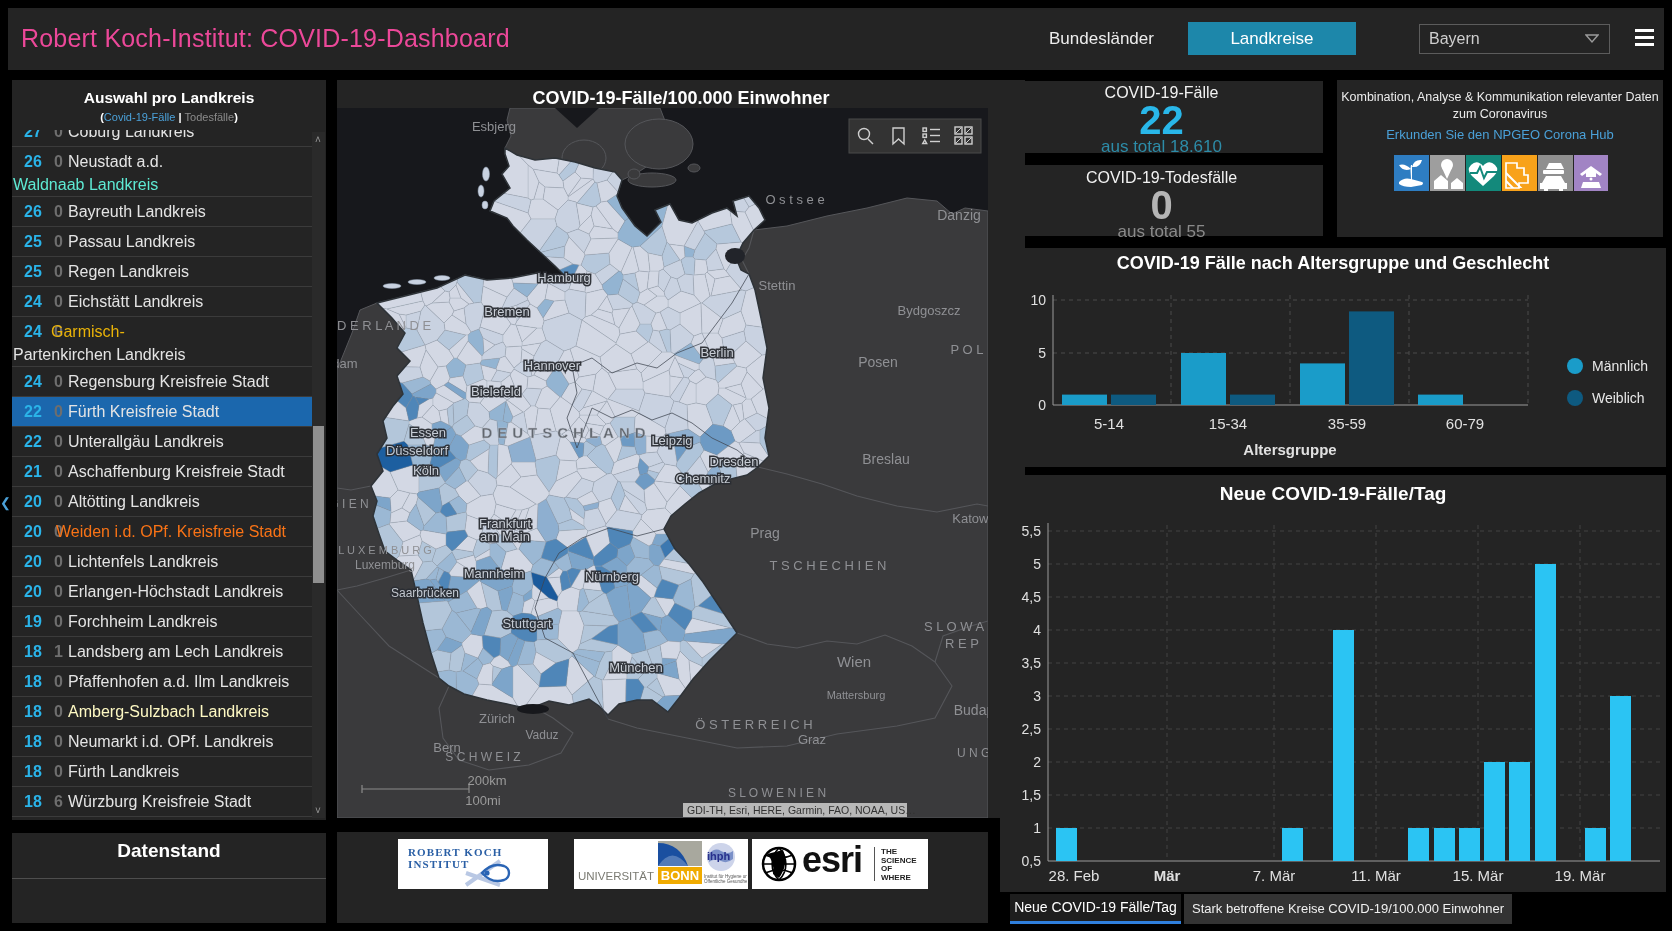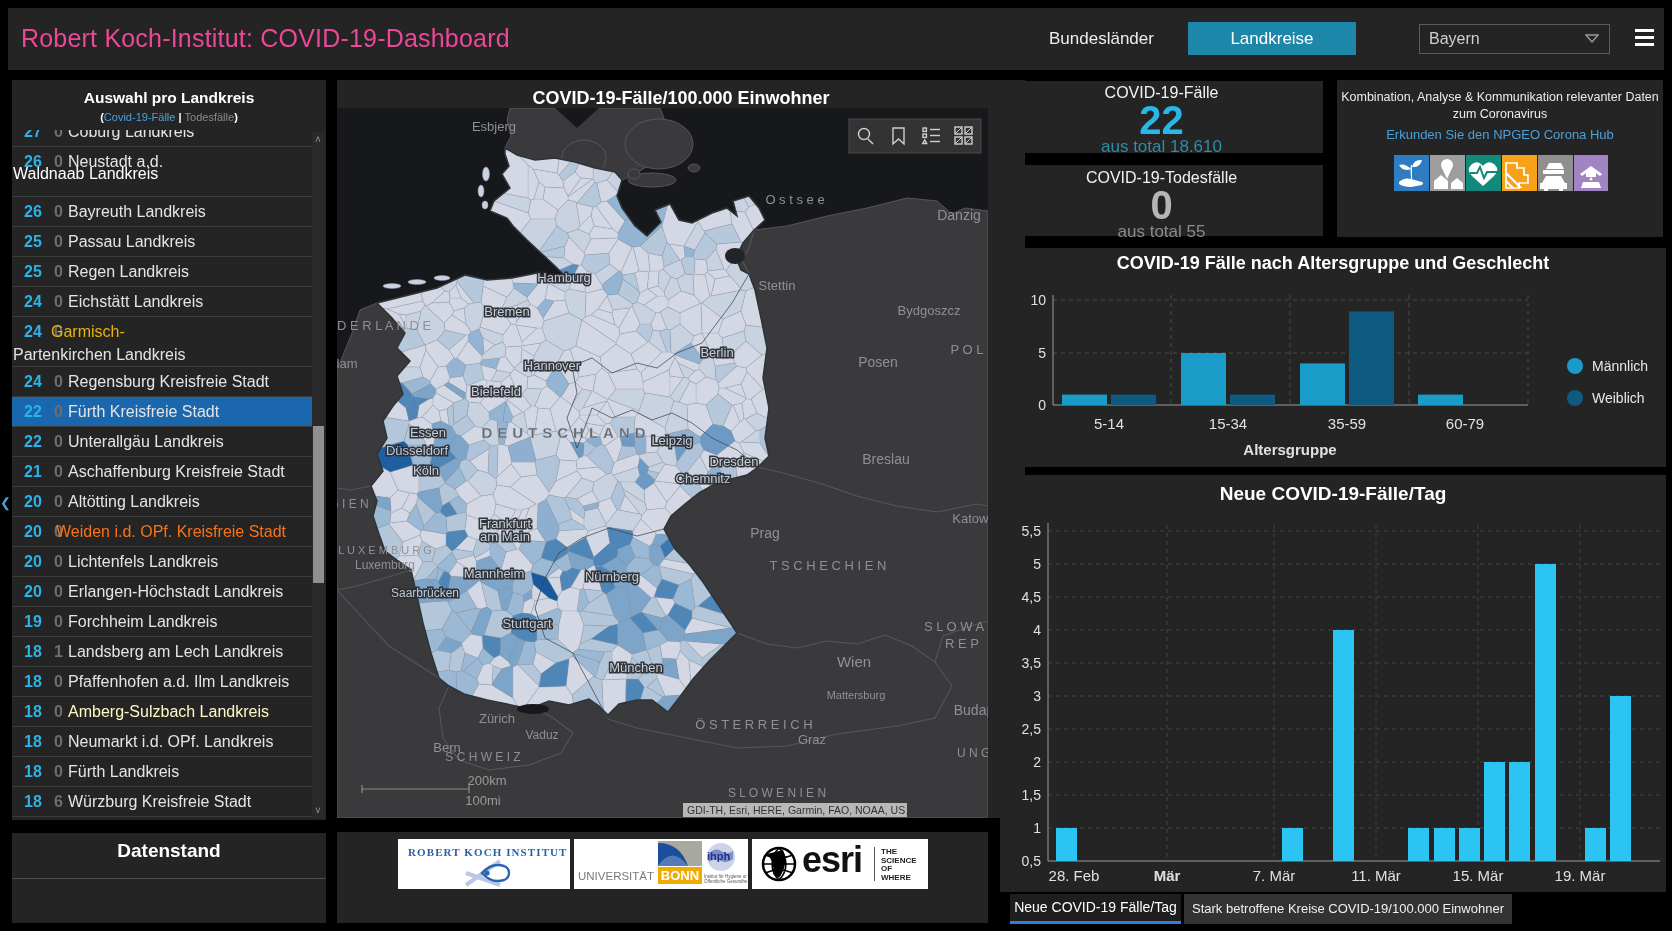--- a/index.html
+++ b/index.html
@@ -30,21 +30,21 @@
     <div style="position:relative;top:-13px">
 <div style="position:relative;height:30px;border-bottom:1px solid #3b3b3b;font-size:16px;line-height:29px">
           <span style="position:absolute;left:12px;color:#2ab3e8;font-weight:bold">27</span>
           <span style="position:absolute;left:42px;color:#6e6e6e;font-weight:bold">0</span>
           <span style="position:absolute;left:56px;color:#e4e4e4;white-space:nowrap">Coburg Landkreis</span>
         </div>
 <div style="position:relative;height:50px;border-bottom:1px solid #3b3b3b;font-size:16px;line-height:22px">
           <span style="position:absolute;left:12px;top:4px;color:#2ab3e8;font-weight:bold">26</span>
           <span style="position:absolute;left:42px;top:4px;color:#6e6e6e;font-weight:bold">0</span>
           <span style="position:absolute;left:56px;top:4px;color:#e4e4e4;white-space:nowrap">Neustadt a.d.</span>
-          <span style="position:absolute;left:1px;top:16px;color:#ffffff;white-space:nowrap">Waldnaab Landkreis</span>
+          <span style="position:absolute;left:1px;top:27px;color:#5eead4;white-space:nowrap">Waldnaab Landkreis</span>
         </div>
 <div style="position:relative;height:30px;border-bottom:1px solid #3b3b3b;font-size:16px;line-height:29px">
           <span style="position:absolute;left:12px;color:#2ab3e8;font-weight:bold">26</span>
           <span style="position:absolute;left:42px;color:#6e6e6e;font-weight:bold">0</span>
           <span style="position:absolute;left:56px;color:#e4e4e4;white-space:nowrap">Bayreuth Landkreis</span>
         </div>
 <div style="position:relative;height:30px;border-bottom:1px solid #3b3b3b;font-size:16px;line-height:29px">
           <span style="position:absolute;left:12px;color:#2ab3e8;font-weight:bold">25</span>
           <span style="position:absolute;left:42px;color:#6e6e6e;font-weight:bold">0</span>
           <span style="position:absolute;left:56px;color:#e4e4e4;white-space:nowrap">Passau Landkreis</span>
@@ -783,21 +783,21 @@
           <rect x="618" y="29" width="7" height="7"></rect>
           <rect x="628" y="29" width="7" height="7"></rect>
           <path d="M619,25 l5,-5 M629,25 l5,-5 M619,35 l5,-5 M629,35 l5,-5" stroke-width="1"></path>
         </g>
       </svg>
   </div>
 </div>
 
 <div class="p" style="left:337px;top:832px;width:651px;height:91px">
 
-<div style="position:absolute;left:61px;top:7px;width:172px;height:50px;background:#fff">
+<div style="position:absolute;left:61px;top:7px;width:150px;height:50px;background:#fff">
  <div style="position:absolute;left:10px;top:7px;font-size:11px;font-weight:bold;color:#2a5fa5;letter-spacing:1.1px;font-family:'Liberation Serif',serif">ROBERT KOCH INSTITUT</div>
  <svg style="position:absolute;left:40px;top:20px" width="100" height="28" viewBox="0 0 100 28">
   <path d="M28 14 L62 26 M62 2 L28 26" stroke="#b9c8e4" stroke-width="4" fill="none"></path>
   <path d="M44 14 q10 -11 22 -7 q5 2 5 7 q0 5 -5 7 q-12 4 -22 -7 Z" fill="none" stroke="#2a64b4" stroke-width="2.4"></path>
   <circle cx="49" cy="14" r="2.6" fill="#2a64b4"></circle>
  </svg>
 </div>
 <div style="position:absolute;left:237px;top:7px;width:174px;height:50px;background:#fff">
  <div style="position:absolute;left:4px;top:31px;font-size:11.5px;color:#7a7a72">UNIVERSITÄT</div>
  <div style="position:absolute;left:84px;top:28px;width:44px;height:17px;background:#f0ab00;color:#fff;font-size:13px;font-weight:bold;text-align:center;line-height:17px">BONN</div>

